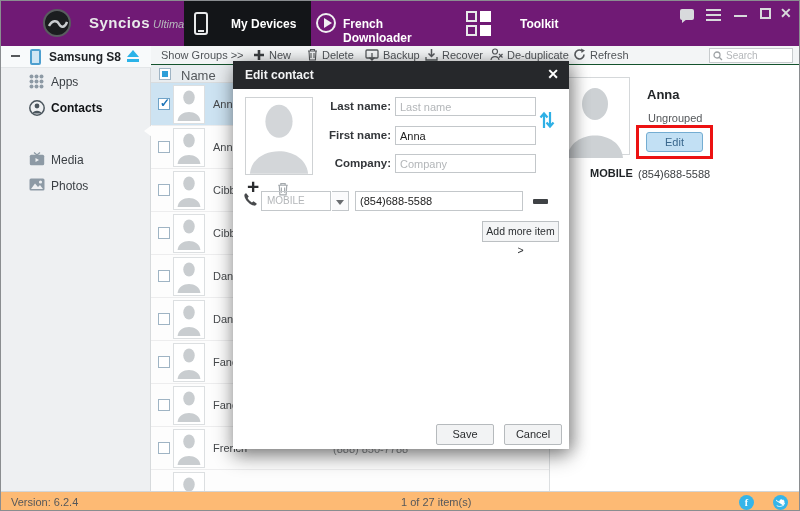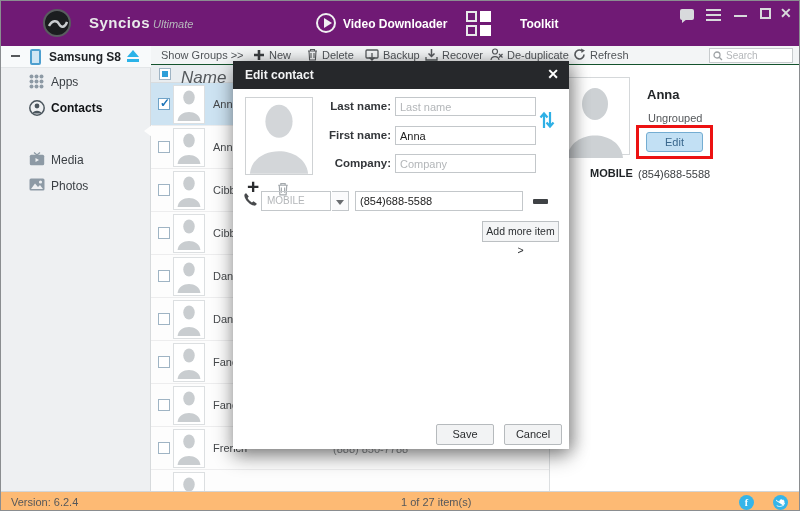--- a/index.html
+++ b/index.html
@@ -57,21 +57,21 @@
   .search-box svg { position:absolute; left:3px; top:2px; }
   .search-box input { position:absolute; left:16px; top:0; width:64px; height:13px; border:none; outline:none; font-size:10px; color:#555; font-family:"Liberation Sans",sans-serif; }
   .search-box input::placeholder { color:#b4b7ba; }
 
   
   .list { position:absolute; left:150px; top:64px; width:398px; height:426px; background:#fdfdfd; overflow:hidden; }
   .list-header { position:absolute; left:0; top:0; width:398px; height:18px; background:#e9edf0; border-bottom:1px solid #d9dcde; }
   .cb { width:12px; height:12px; background:#fff; border:1px solid #9fb4c4; }
   .cb-ind { position:absolute; left:8px; top:3px; }
   .cb-ind i { position:absolute; left:2px; top:2px; width:6px; height:6px; background:#2f9fd8; }
-  .hdr-name { position:absolute; left:30px; top:3px; font-size:17px; color:#54585c;font-style:italic; }
+  .hdr-name { position:absolute; left:30px; top:3px; font-size:13px; color:#54585c; }
   .lrow { position:absolute; left:0; width:398px; height:43px; border-bottom:1px solid #ededee; }
   .lrow-sel { background:#cde3f2; }
   .lrow .cb { position:absolute; left:7px; top:15px; }
   .cb-checked { border-color:#6fa3c8; }
   .cb-checked i { position:absolute; left:1px; top:-3px; font-style:normal; color:#1d74b8; font-size:12px; font-weight:bold; }
   .avatar-s { position:absolute; left:22px; top:2px; width:32px; height:39px; background:#fff; border:1px solid #dcdfe1; }
   .row-name { position:absolute; left:62px; top:15px; font-size:11px; color:#46494c; }
   .row-phone { position:absolute; left:182px; top:16px; font-size:11px; color:#8b8e91; }
 
   
@@ -121,25 +121,31 @@
 
   <div class="titlebar">
     <div class="logo">
       <svg width="20" height="14" viewBox="0 0 20 14">
           <path d="M1 9 C4 3 9 3 11 7 C13 11 17 11 19 5" stroke="#c9cccf" stroke-width="2.4" fill="none"></path>
         </svg>
     </div>
     <span class="brand">Syncios</span>
     <span class="brand-suffix">Ultimate</span>
 
+    <div class="tab tab-active" style="left:183px;width:127px;">
+      <span class="phone-icon">
+          <i></i>
+        </span>
+      <span class="tab-label" style="left:47px;">My Devices</span>
+    </div>
     <div class="tab" style="left:310px;width:142px;">
       <span class="play-icon">
           <i></i>
         </span>
-      <span class="tab-label" style="left:32px;">Video Downloader</span>
+      <span class="tab-label" style="left:32px;">French Downloader</span>
     </div>
     <div class="tab" style="left:452px;width:130px;">
       <span class="toolkit-icon" style="left:13px;">
         <b class="tk-ol" style="left:0;top:0;"></b>
           <b class="tk-fill" style="left:14px;top:0;"></b>
         <b class="tk-ol" style="left:0;top:14px;"></b>
           <b class="tk-fill" style="left:14px;top:14px;"></b>
       </span>
       <span class="tab-label" style="left:67px;">Toolkit</span>
     </div>

